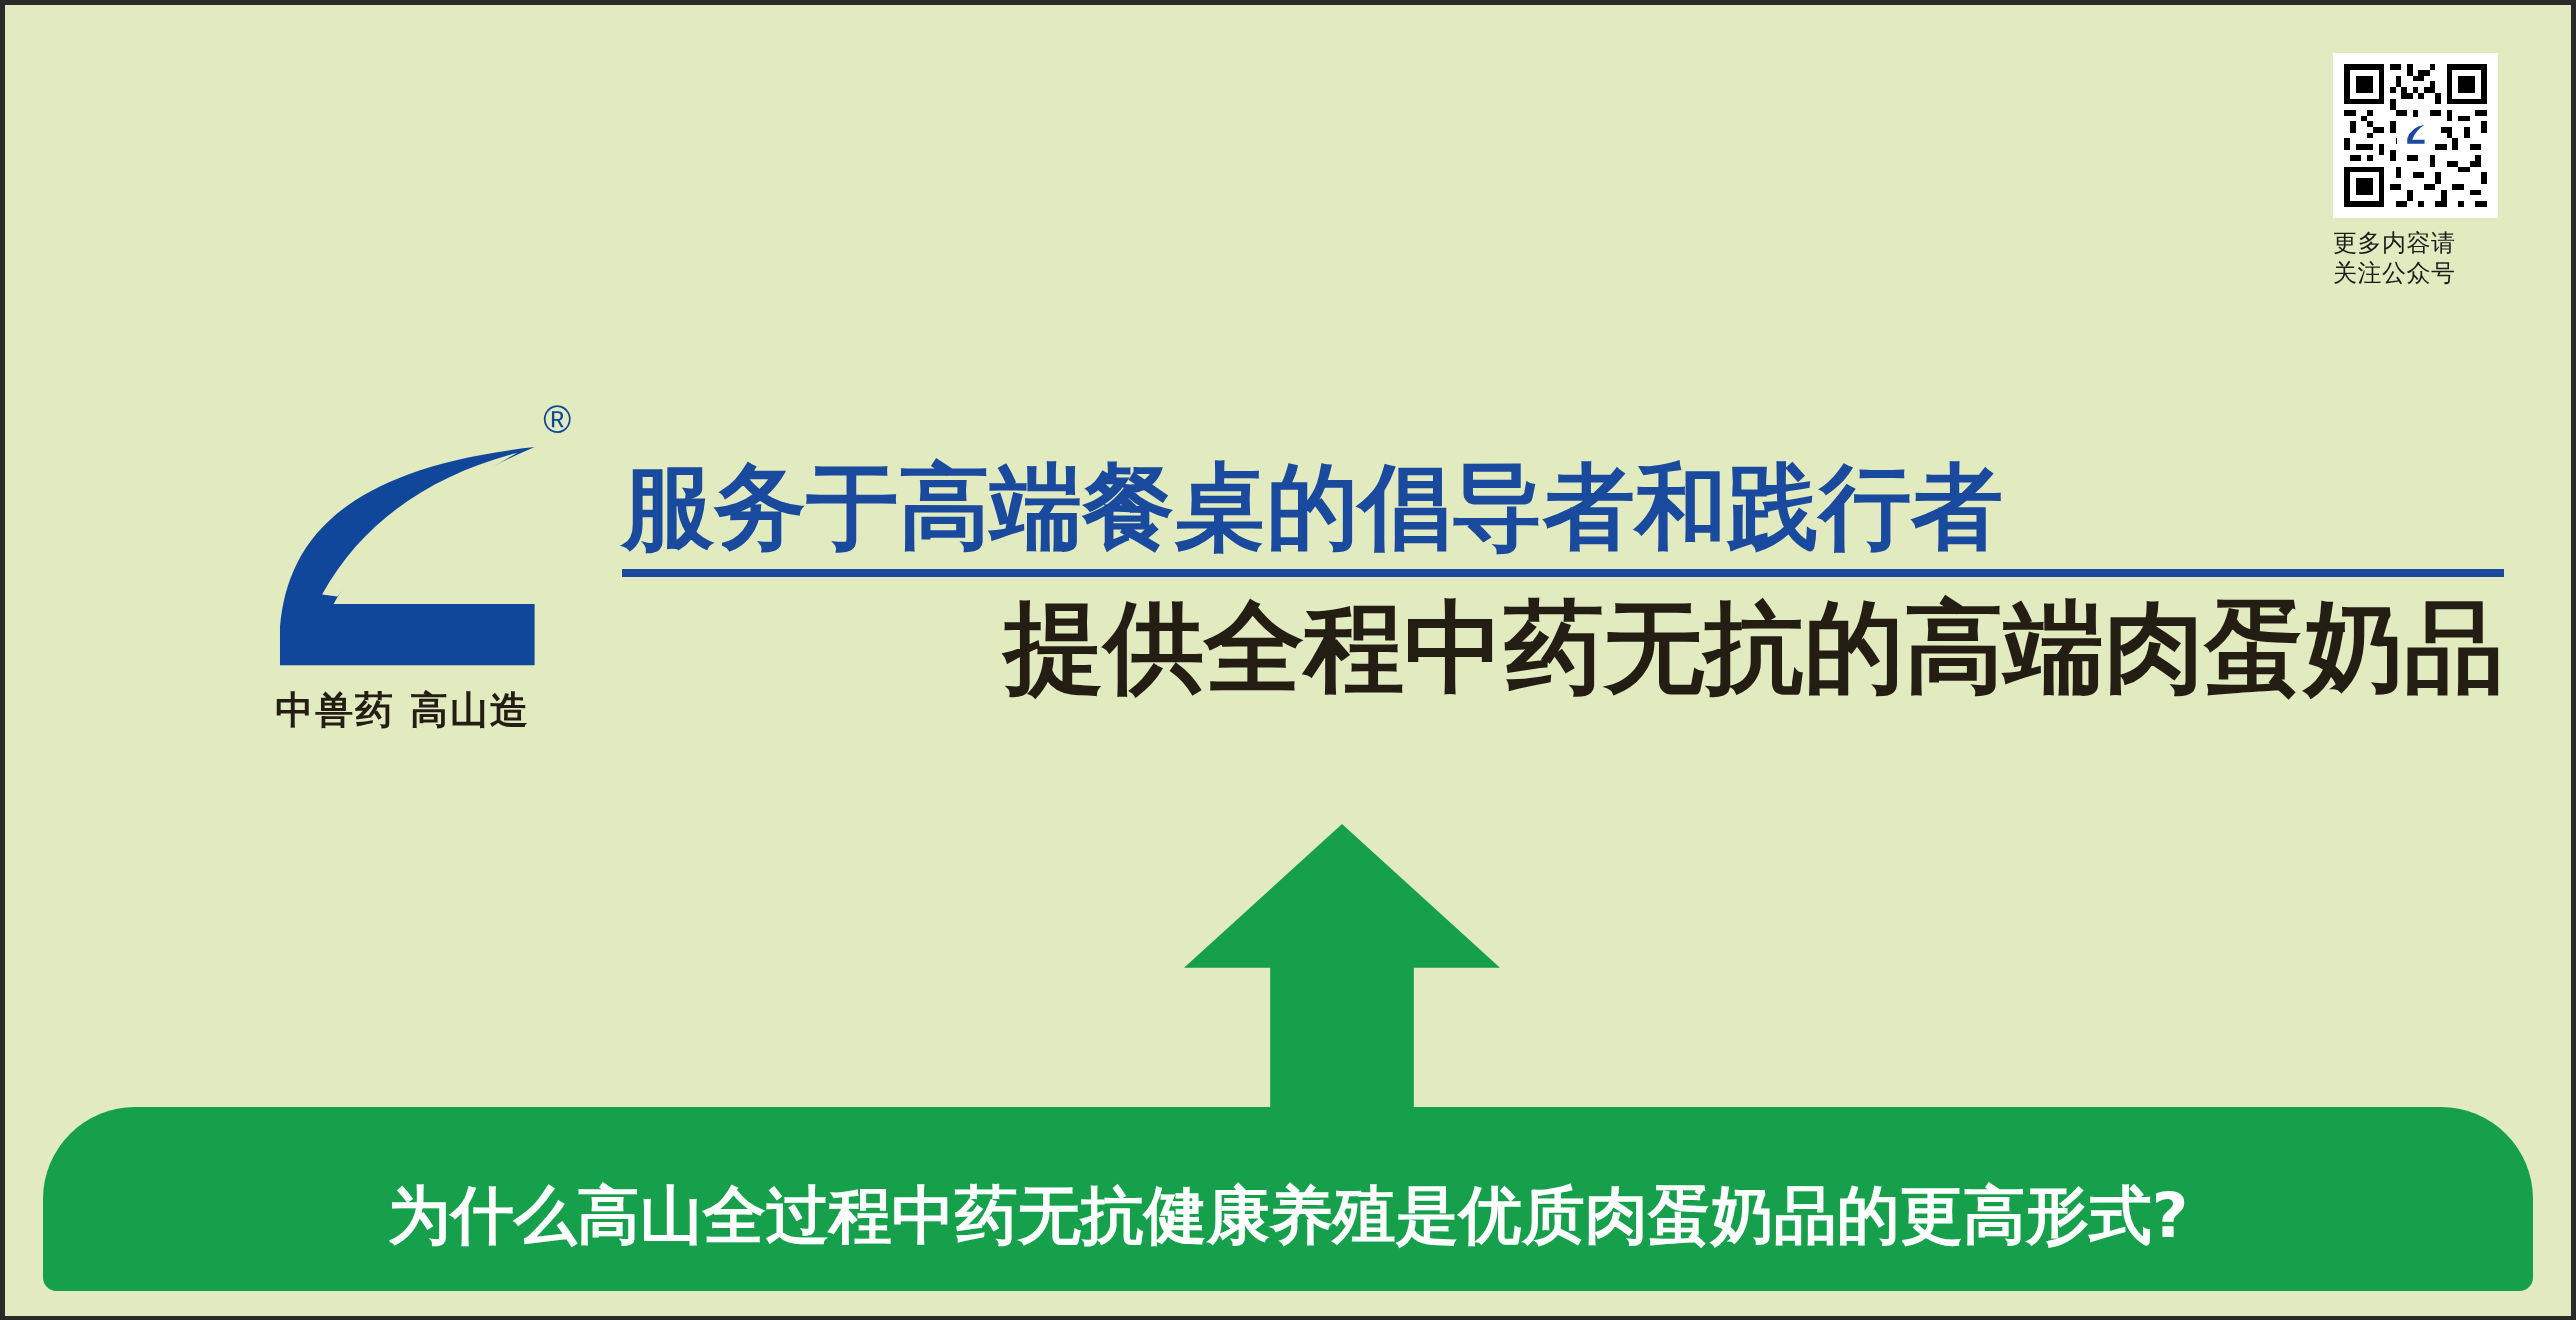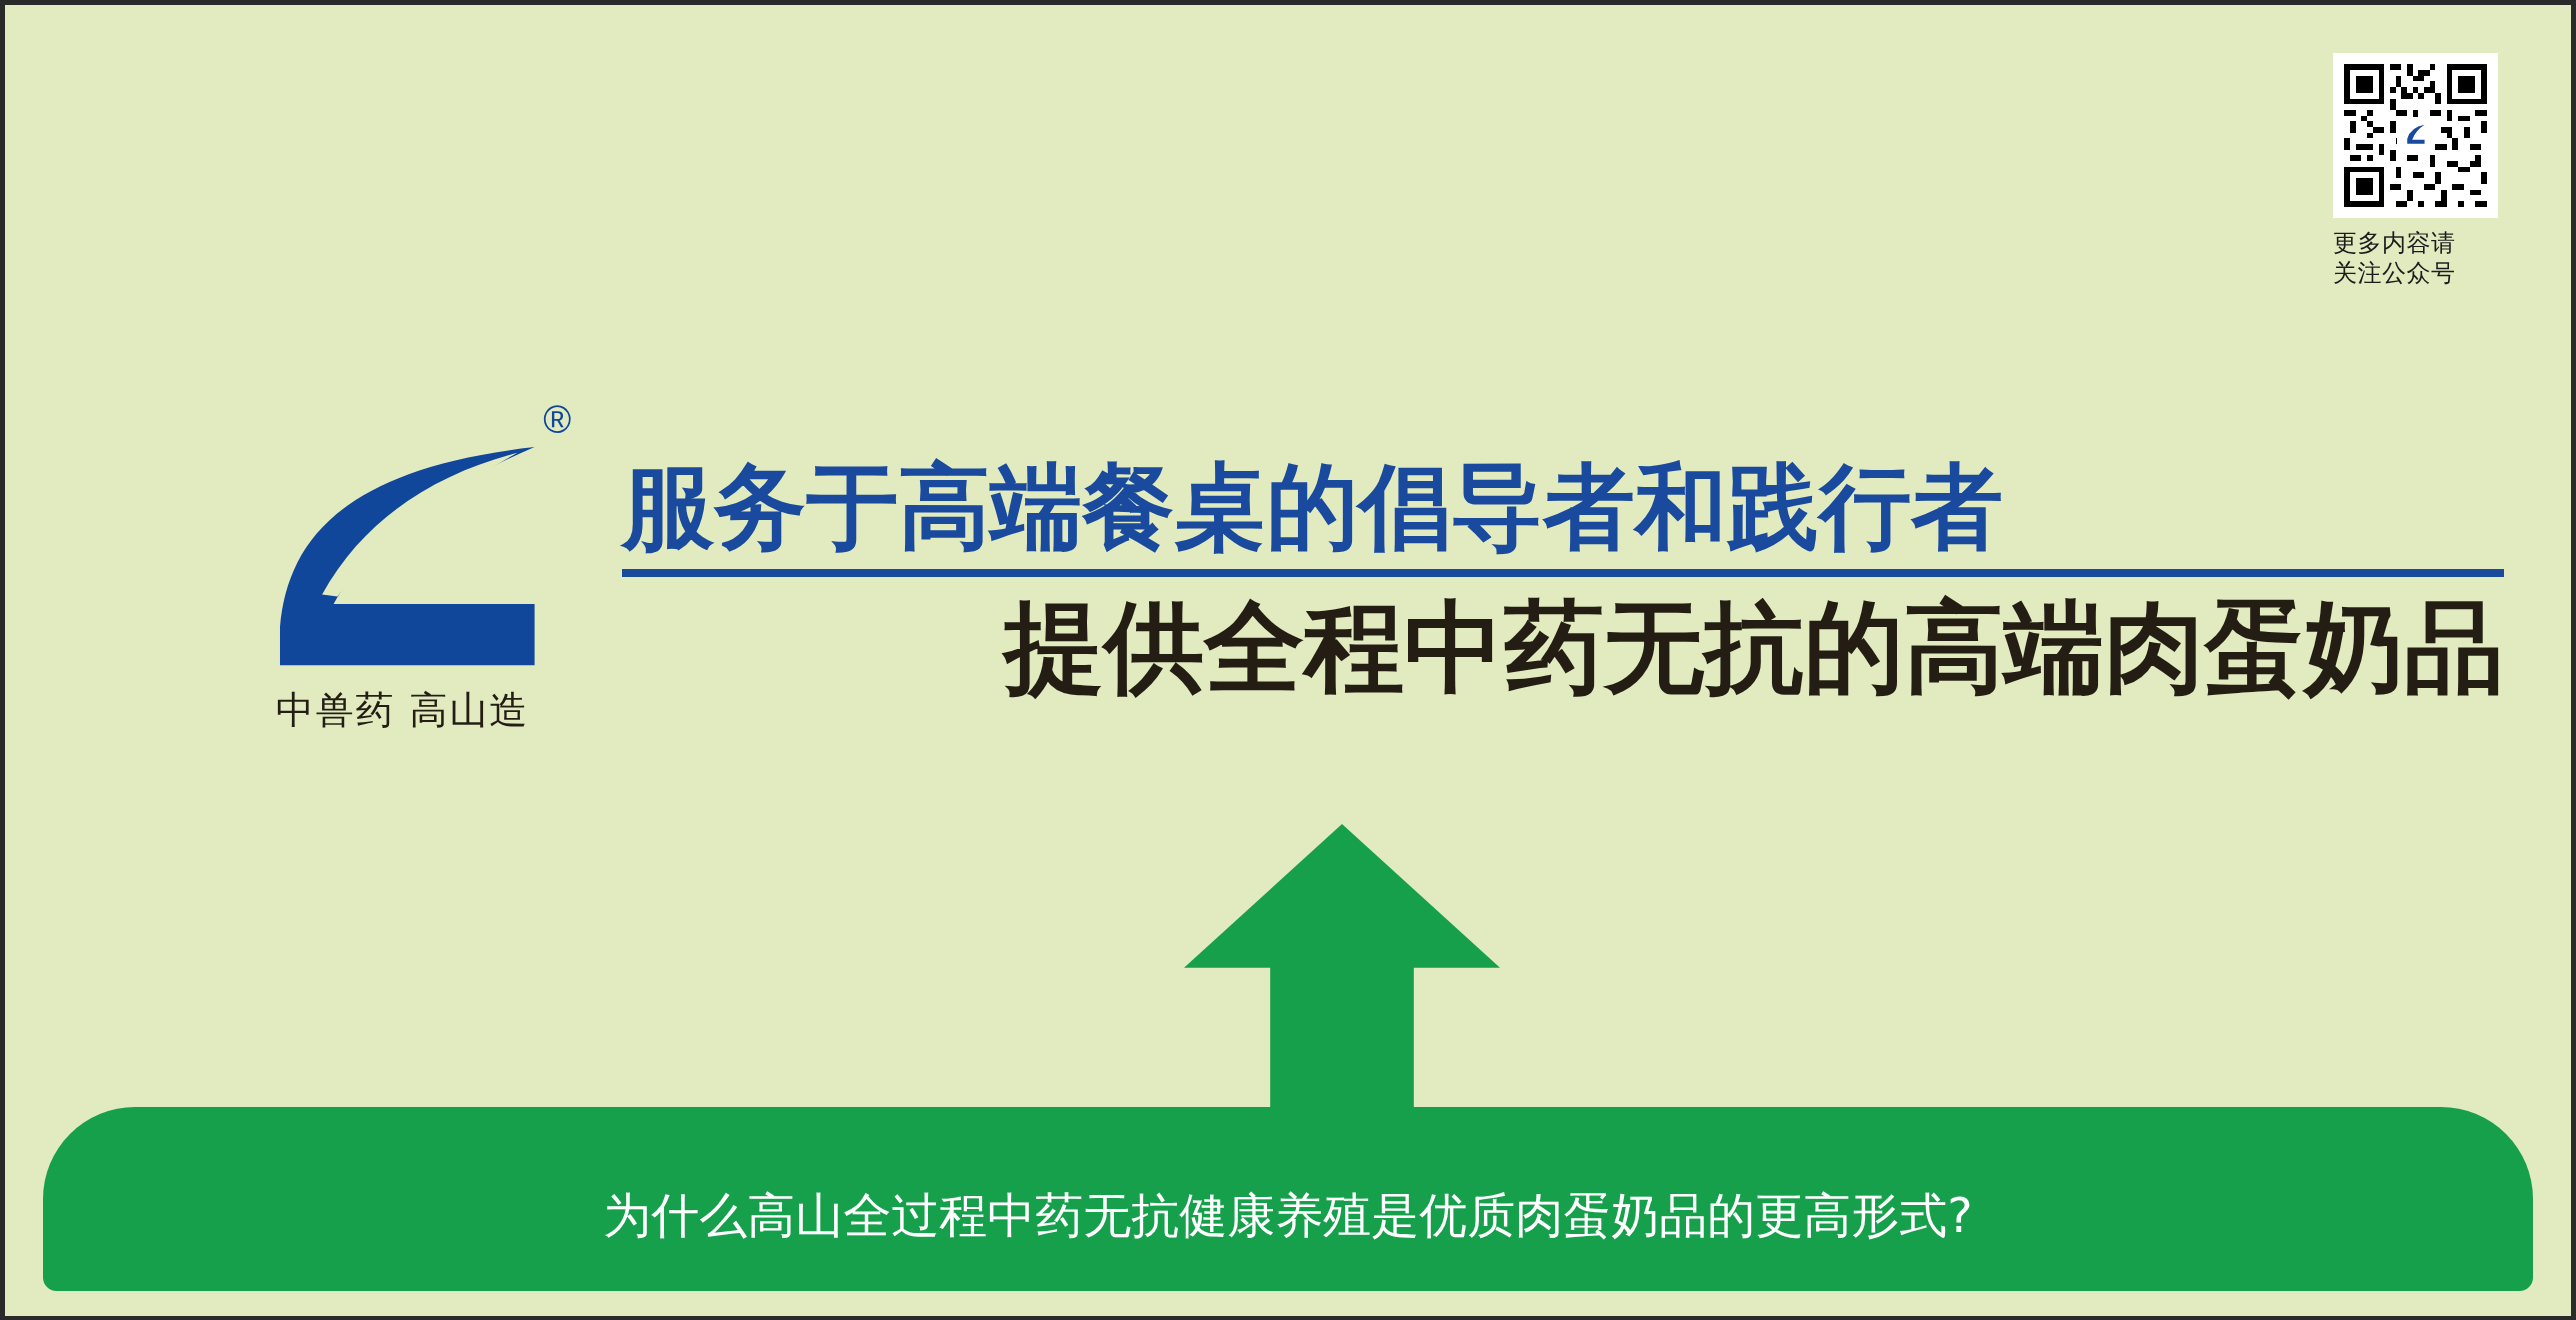--- a/index.html
+++ b/index.html
@@ -111,21 +111,21 @@
     right: 3.8px;
     top: -3.8px;
     font-size: 38px;
     color: #10479b;
     line-height: 1;
   }
   .logo-name {
     margin-top: 11.5px;
     font-family: "DejaVu Sans", "Liberation Sans", sans-serif;
     font-size: 38px;
-    font-weight: 400;
+    font-weight: 700;
     color: #231d14;
     letter-spacing: 1.9px;
   }
 
   .slogans {
     flex: 1 1 auto;
     margin-left: 18px;
     margin-right: 77px;
     padding-top: 67px;
   }
@@ -175,22 +175,22 @@
     bottom: 25px;
     height: 184px;
     background: #16a04c;
     border-radius: 92px 92px 13.4px 13.4px;
     display: flex;
     align-items: center;
     justify-content: center;
   }
   .banner-text {
     font-family: "DejaVu Sans", "Liberation Sans", sans-serif;
-    font-size: 48px;
-    font-weight: 400;
+    font-size: 63px;
+    font-weight: 700;
     color: #ffffff;
     letter-spacing: 0px;
     white-space: nowrap;
     padding-top: 33px;
   }
 </style>
 </head>
 <body>
 
 <div class="poster">

